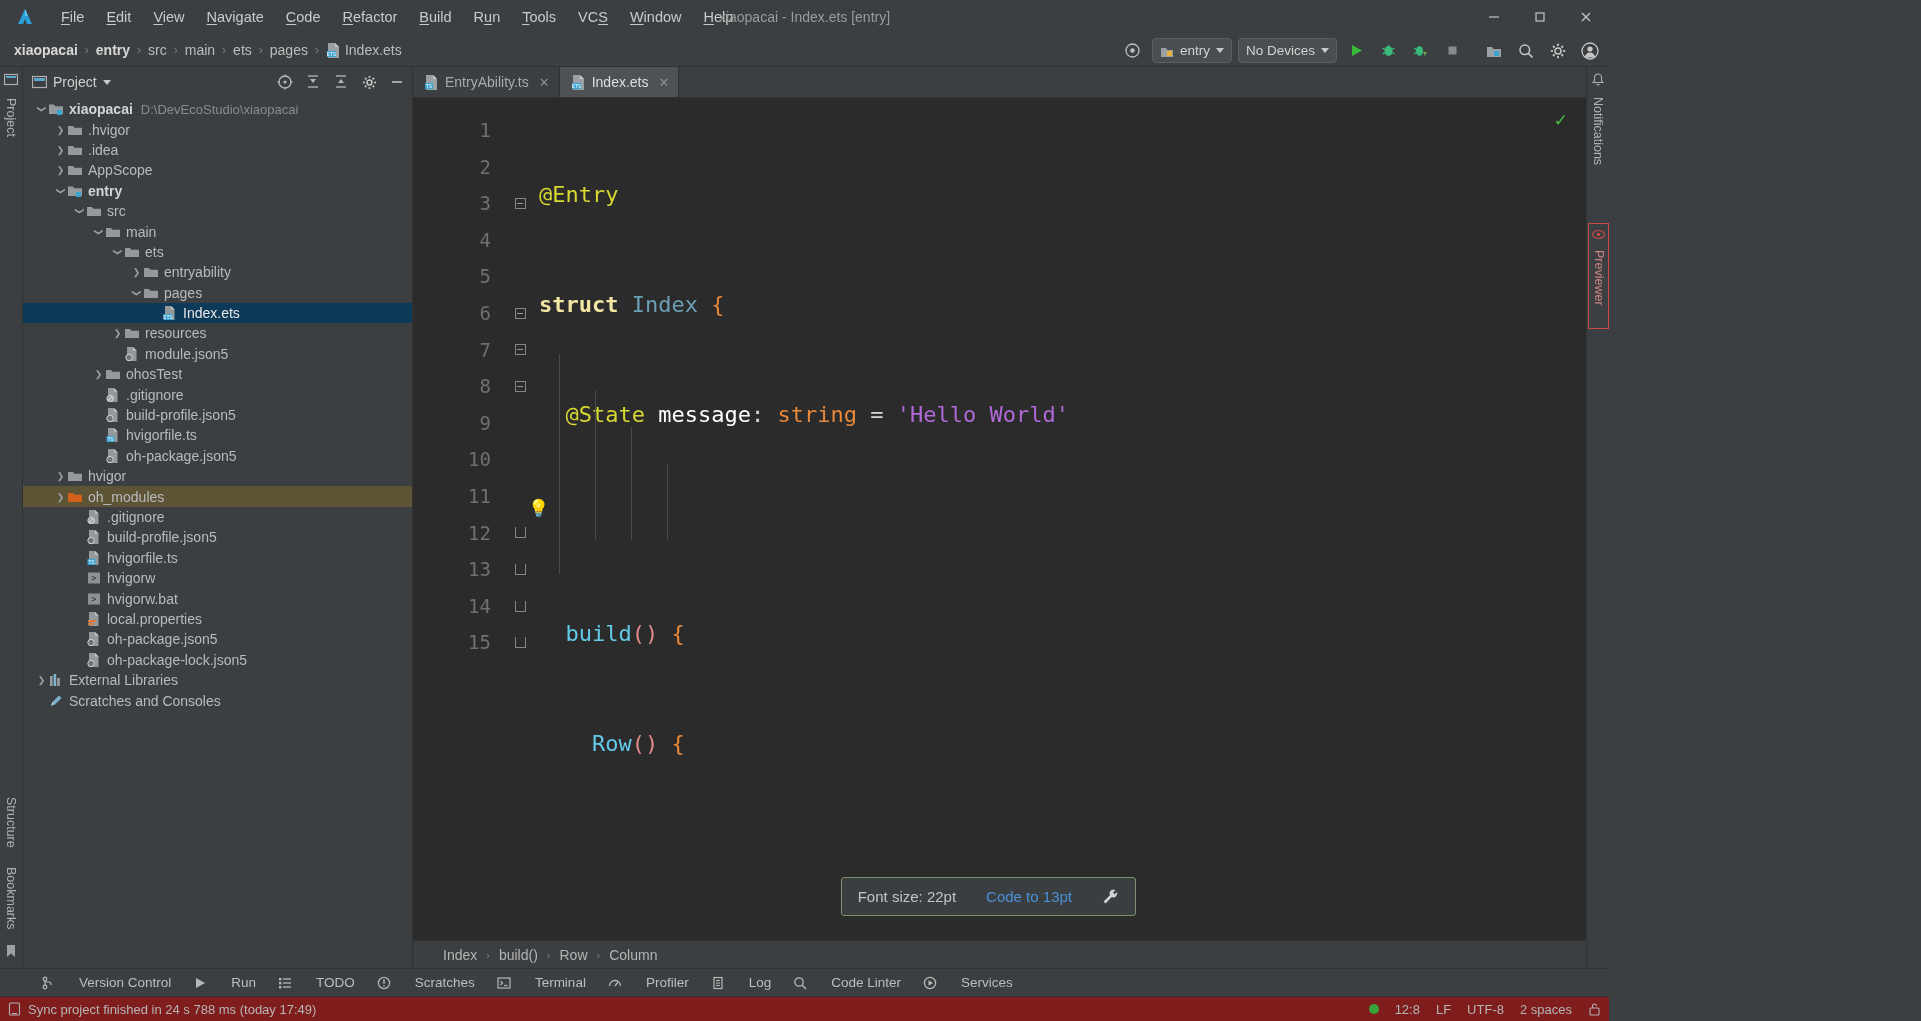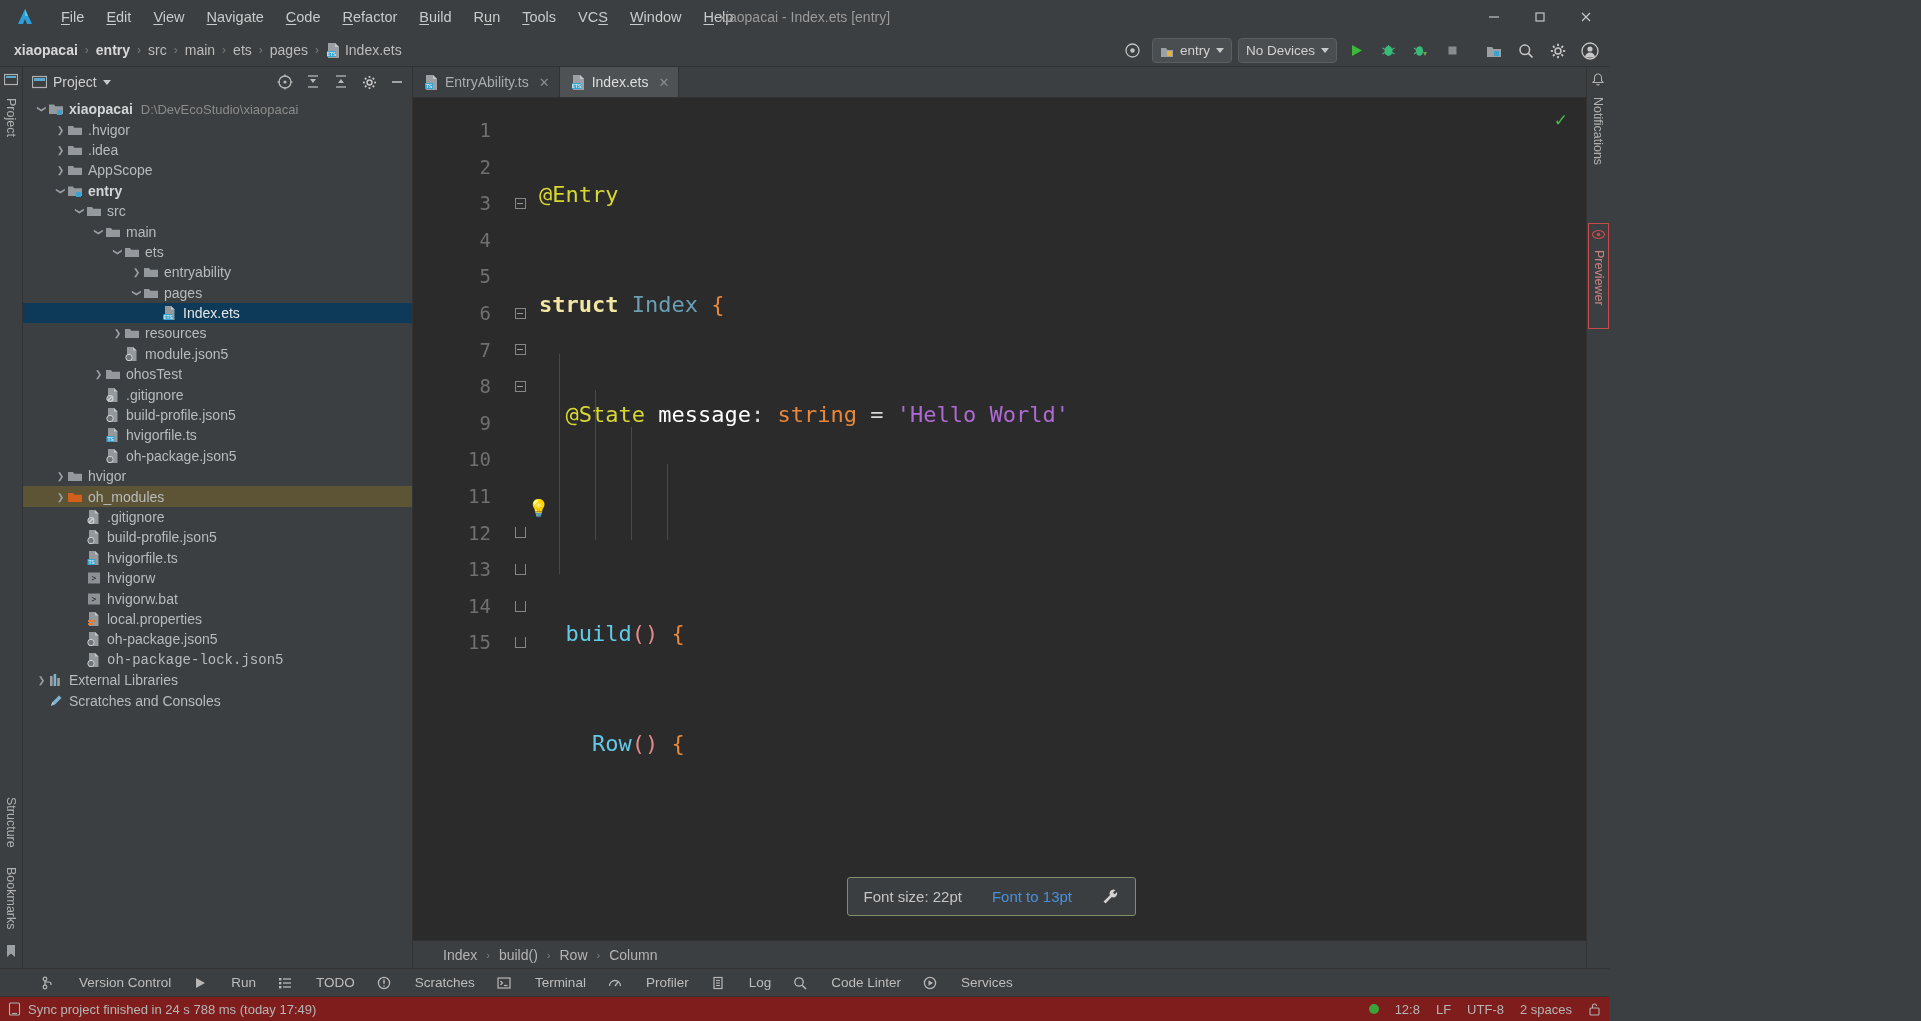--- a/index.html
+++ b/index.html
@@ -710,21 +710,21 @@
             <span class="arrow"></span>
             <span class="ficon">
               <svg width="16" height="16" viewBox="0 0 16 16">
                 <path d="M3 1h6l3.5 3.5V15H3z" fill="#93999d"></path>
                 <path d="M9 1l3.5 3.5H9z" fill="#c3c7c9"></path>
                 <circle cx="5" cy="11.5" r="3.2" fill="#6f7579" stroke="#cfd2d4" stroke-width="1"></circle>
               </svg>
             </span>
             <span class="tlabel">oh-package.json5</span>
           </div>
-          <div class="trow" style="padding-left: 50px; font-family: Liberation Mono, monospace;">
+          <div class="trow" style="padding-left: 50px;">
             <span class="arrow"></span>
             <span class="ficon">
               <svg width="16" height="16" viewBox="0 0 16 16">
                 <path d="M3 1h6l3.5 3.5V15H3z" fill="#93999d"></path>
                 <path d="M9 1l3.5 3.5H9z" fill="#c3c7c9"></path>
                 <circle cx="5" cy="11.5" r="3.2" fill="#6f7579" stroke="#cfd2d4" stroke-width="1"></circle>
               </svg>
             </span>
             <span class="tlabel">oh-package-lock.json5</span>
           </div>
@@ -845,21 +845,21 @@
           <div class="guide" style="left:56px; top:292px; height:150px;"></div>
           <div class="guide" style="left:92px; top:329px; height:113px;"></div>
           <div class="guide" style="left:128px; top:366px; height:76px;"></div>
         </div>
 
         <div class="bulb" style="top:400px;">💡</div>
         <div class="checkmark">✓</div>
 
         <div class="fs-popup" style="right:450px; bottom:24px;">
           <span>Font size: 22pt</span>
-          <span class="fs-reset">Font to 13pt</span>
+          <span class="fs-reset">Code to 13pt</span>
           <span>
             <svg width="17" height="17" viewBox="0 0 17 17">
                 <path d="M11.5 1.5a4 4 0 0 0-3.6 5.7L1.6 13.5l1.9 1.9 6.3-6.3a4 4 0 0 0 5.2-5.2l-2.3 2.3-1.7-1.7 2.3-2.3a4 4 0 0 0-1.8-0.7z" fill="#d2d2d2"></path>
               </svg>
           </span>
         </div>
       </div>
 
       <div class="bc-bar">
         <span class="bc">Index</span>

